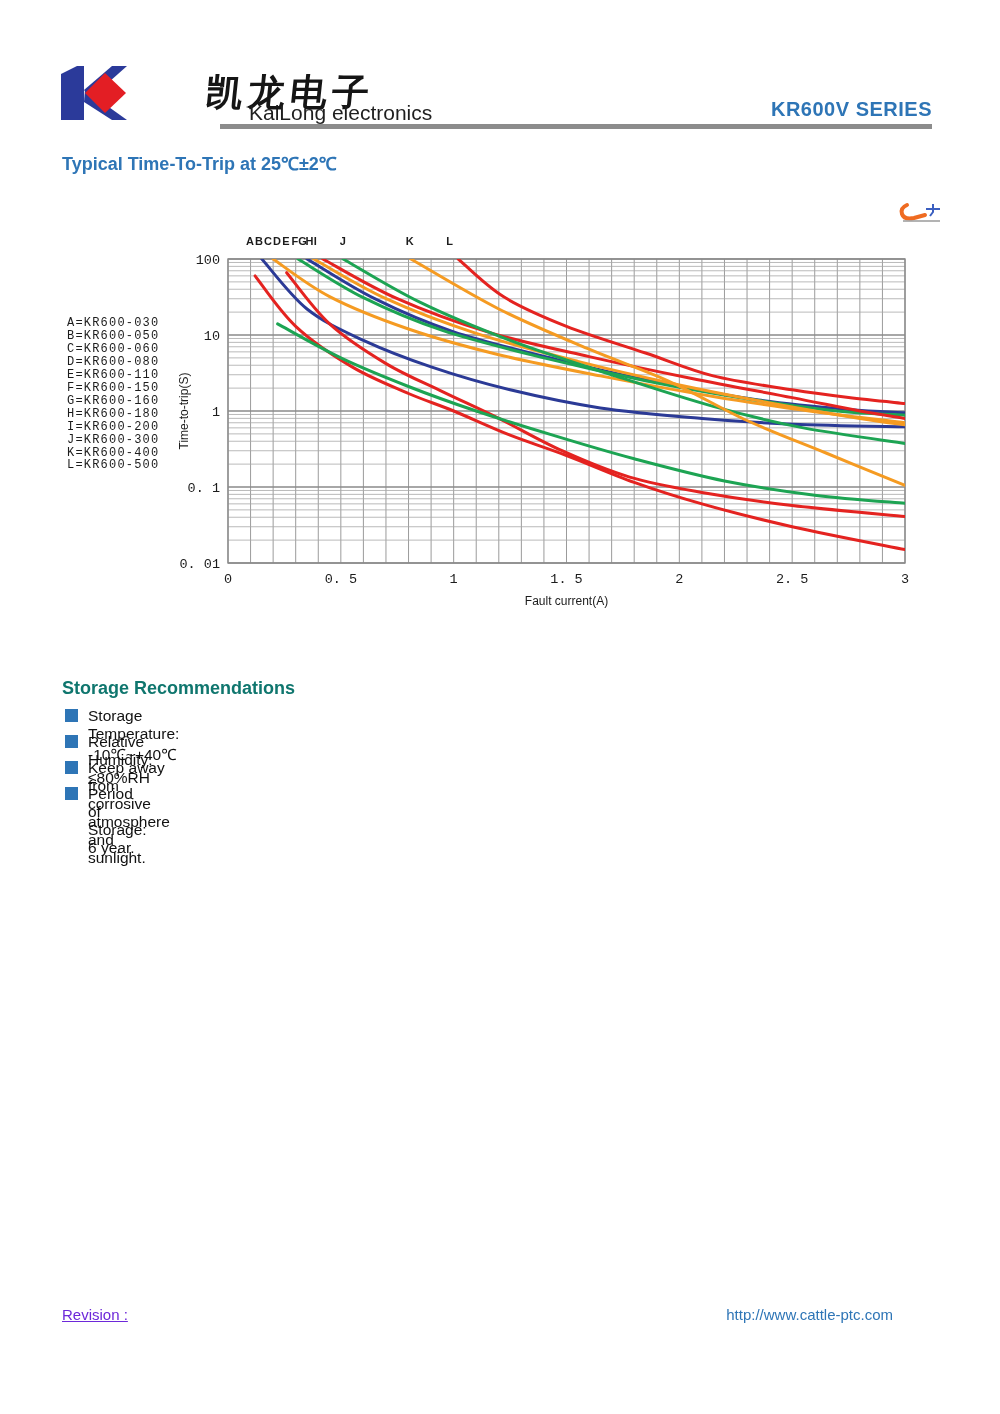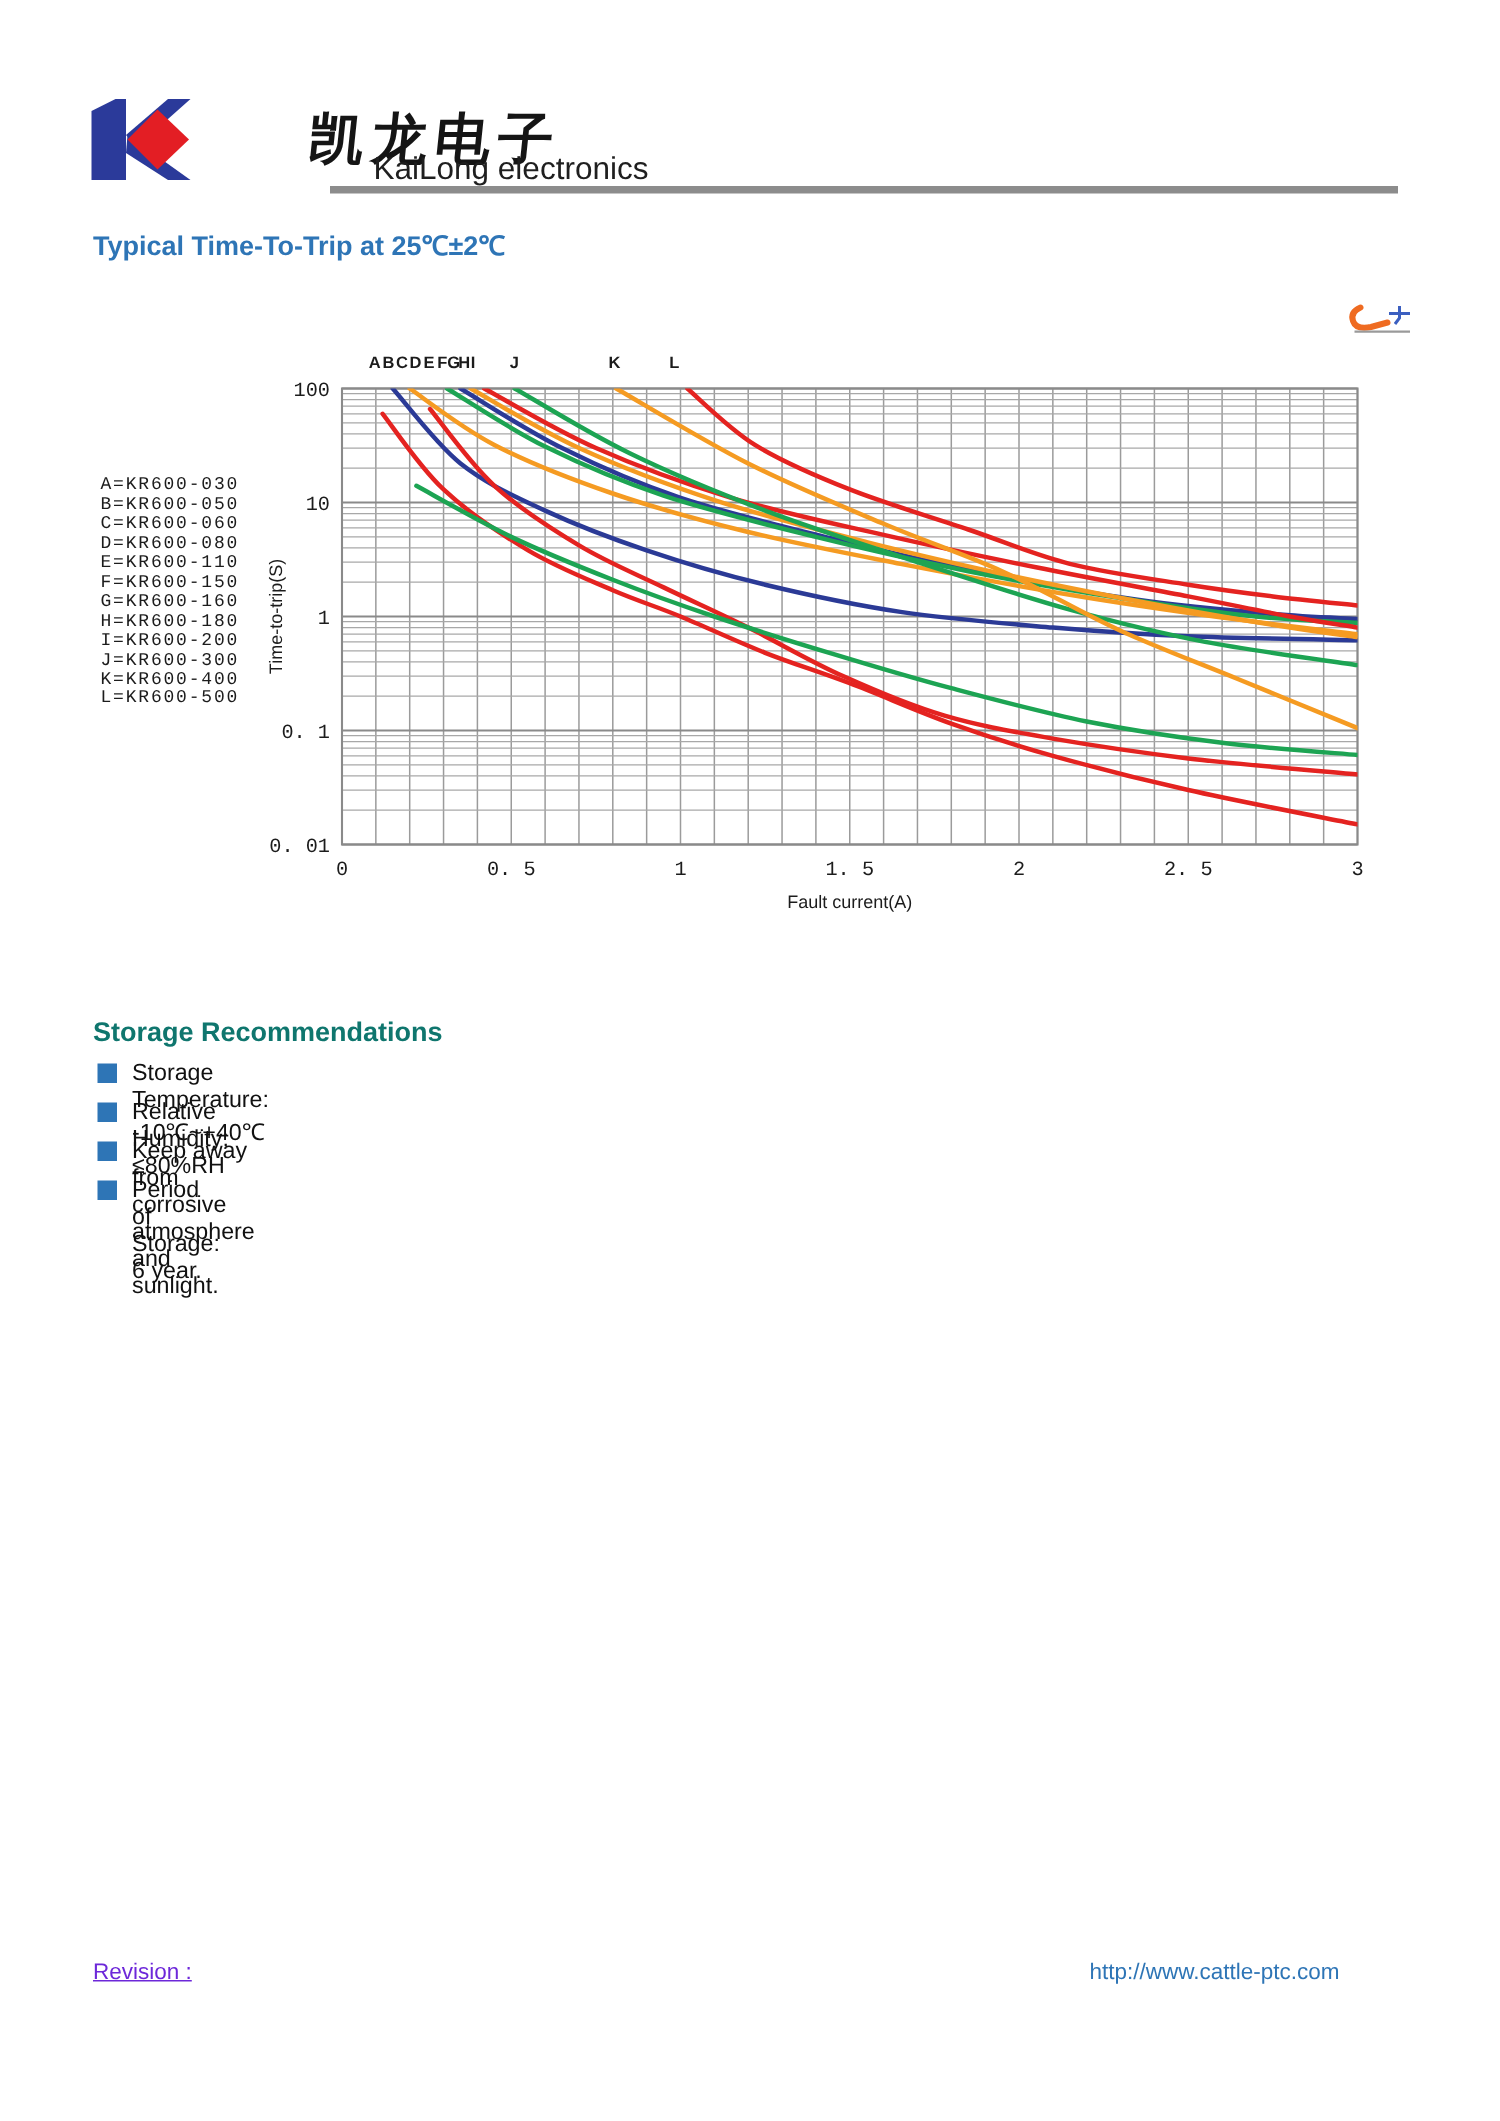--- a/index.html
+++ b/index.html
@@ -36,20 +36,21 @@
 
   <svg class="abs" style="left:58px;top:62px;" width="150" height="62" viewBox="0 0 150 62">
     <polygon points="3,12 19,4 26,4 26,58 3,58" fill="#2b3a9a"></polygon>
     <polygon points="26,28 54,4 69,4 33,36" fill="#2b3a9a"></polygon>
     <polygon points="27,28 69,58 54,58 26,40" fill="#2b3a9a"></polygon>
     <polygon points="47,11 68,31 47,51 27,31" fill="#e31e24"></polygon>
   </svg>
   <div class="abs cn-logo-text">凯龙电子</div>
   <div class="abs en-logo-text">KaiLong electronics</div>
   <div class="abs header-rule"></div>
+  <div class="abs series-label">KR600V SERIES</div>
 
   <div class="abs page-title">Typical Time-To-Trip at 25℃±2℃</div>
 
   <svg class="abs" id="chart-svg" style="left:60px;top:195px;" width="880" height="420" viewBox="0 0 880 420">
       <defs>
         <clipPath id="plotclip">
           <rect x="168" y="64" width="677" height="304"></rect>
         </clipPath>
       </defs>
       <g>

